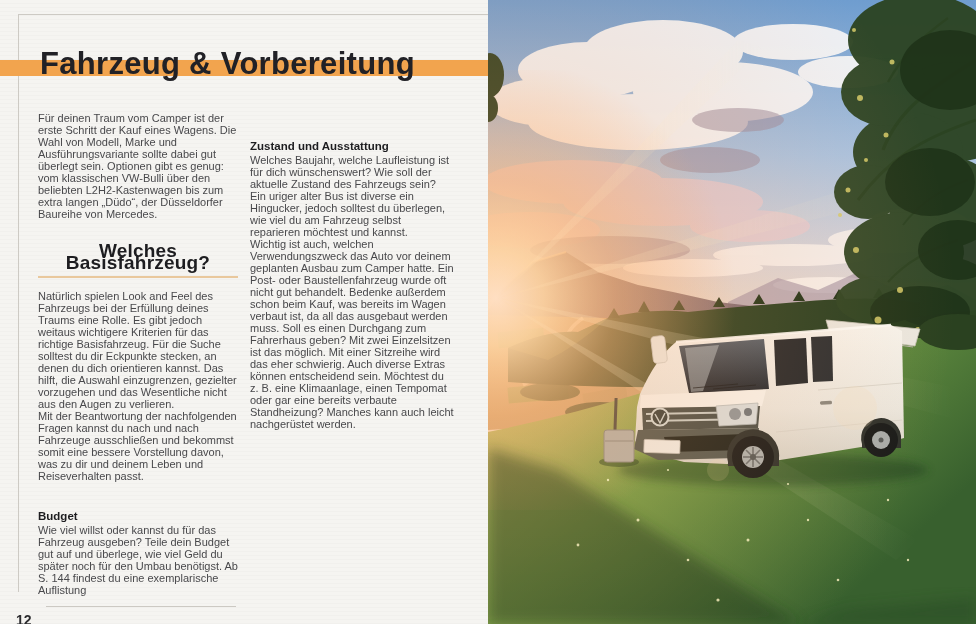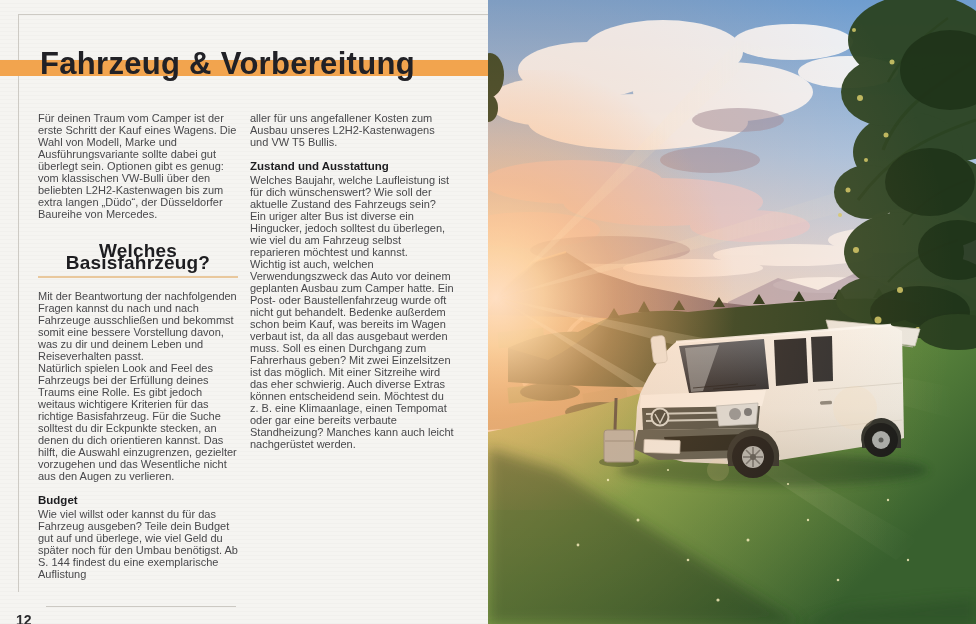--- a/index.html
+++ b/index.html
@@ -18,21 +18,21 @@
   .page-title{position:absolute;left:40px;top:25px;z-index:2;
     font-size:31px;font-weight:bold;letter-spacing:.3px;color:#212126;line-height:1.15;}
   .col{position:absolute;top:112px;height:524px;overflow:hidden;
     font-size:11px;line-height:12px;color:#48484b;}
   .col-1{left:38px;width:200px;}
   .col-2{left:250px;width:204px;}
   .col p{margin:0;}
   .section-head{margin-top:25px;text-align:center;font-size:19px;font-weight:bold;
     color:#1d1d20;letter-spacing:.2px;}
   .section-rule{margin-top:7px;margin-bottom:12px;height:0;border-top:2px solid #e9c89d;}
-  .sub-head{margin-top:12px;margin-bottom:2px;font-size:11.5px;font-weight:bold;color:#1d1d20;}
+  .sub-head{margin-top:28px;margin-bottom:2px;font-size:11.5px;font-weight:bold;color:#1d1d20;}
   .page-num{position:absolute;left:16px;top:612px;font-size:14px;font-weight:bold;color:#2b2b2e;}
   .page-num-rule{position:absolute;left:46px;top:606px;width:190px;height:1px;background:#ccc9c3;}
   
   .photo{position:absolute;left:488px;top:0;width:488px;height:624px;}
   .photo svg{display:block;}
 </style>
 </head>
 <body>
 
 <div class="stage">
@@ -40,28 +40,27 @@
   <div class="page-left">
     <div class="frame-top"></div>
     <div class="frame-left"></div>
     <div class="accent-bar"></div>
     <h1 class="page-title">Fahrzeug &amp; Vorbereitung</h1>
 
     <div class="col col-1">
       <p>Für deinen Traum vom Camper ist der erste Schritt der Kauf eines Wagens. Die Wahl von Modell, Marke und Ausführungsvariante sollte dabei gut überlegt sein. Optionen gibt es genug: vom klassischen VW-Bulli über den beliebten L2H2-Kastenwagen bis zum extra langen „Düdo“, der Düsseldorfer Baureihe von Mercedes.</p>
       <div class="section-head">Welches Basisfahrzeug?</div>
       <div class="section-rule"></div>
+      <p>Natürlich spielen Look and Feel des Fahrzeugs bei der Erfüllung deines Traums eine Rolle. Es gibt jedoch weitaus wichtigere Kriterien für das richtige Basisfahrzeug. Für die Suche solltest du dir Eckpunkte stecken, an denen du dich orientieren kannst. Das hilft, die Auswahl einzugrenzen, gezielter vorzugehen und das Wesentliche nicht aus den Augen zu verlieren.</p>
       <p>Mit der Beantwortung der nachfolgenden Fragen kannst du nach und nach Fahrzeuge ausschließen und bekommst somit eine bessere Vorstellung davon, was zu dir und deinem Leben und Reiseverhalten passt.</p>
-      <p>Natürlich spielen Look and Feel des Fahrzeugs bei der Erfüllung deines Traums eine Rolle. Es gibt jedoch weitaus wichtigere Kriterien für das richtige Basisfahrzeug. Für die Suche solltest du dir Eckpunkte stecken, an denen du dich orientieren kannst. Das hilft, die Auswahl einzugrenzen, gezielter vorzugehen und das Wesentliche nicht aus den Augen zu verlieren.</p>
       <div class="sub-head">Budget</div>
       <p>Wie viel willst oder kannst du für das Fahrzeug ausgeben? Teile dein Budget gut auf und überlege, wie viel Geld du später noch für den Umbau benötigst. Ab S. 144 findest du eine exemplarische Auflistung</p>
     </div>
 
     <div class="col col-2">
-      <p>aller für uns angefallener Kosten zum Ausbau unseres L2H2-Kastenwagens und VW T5 Bullis.</p>
       <div class="sub-head" style="">Zustand und Ausstattung</div>
       <p>Welches Baujahr, welche Laufleistung ist für dich wünschenswert? Wie soll der aktuelle Zustand des Fahrzeugs sein? Ein uriger alter Bus ist diverse ein Hingucker, jedoch solltest du überlegen, wie viel du am Fahrzeug selbst reparieren möchtest und kannst.</p>
       <p>Wichtig ist auch, welchen Verwendungszweck das Auto vor deinem geplanten Ausbau zum Camper hatte. Ein Post- oder Baustellenfahrzeug wurde oft nicht gut behandelt. Bedenke außerdem schon beim Kauf, was bereits im Wagen verbaut ist, da all das ausgebaut werden muss. Soll es einen Durchgang zum Fahrerhaus geben? Mit zwei Einzelsitzen ist das möglich. Mit einer Sitzreihe wird das eher schwierig. Auch diverse Extras können entscheidend sein. Möchtest du z. B. eine Klimaanlage, einen Tempomat oder gar eine bereits verbaute Standheizung? Manches kann auch leicht nachgerüstet werden.</p>
     </div>
 
     <div class="page-num">12</div>
     <div class="page-num-rule"></div>
   </div>
 
   <div class="photo">

